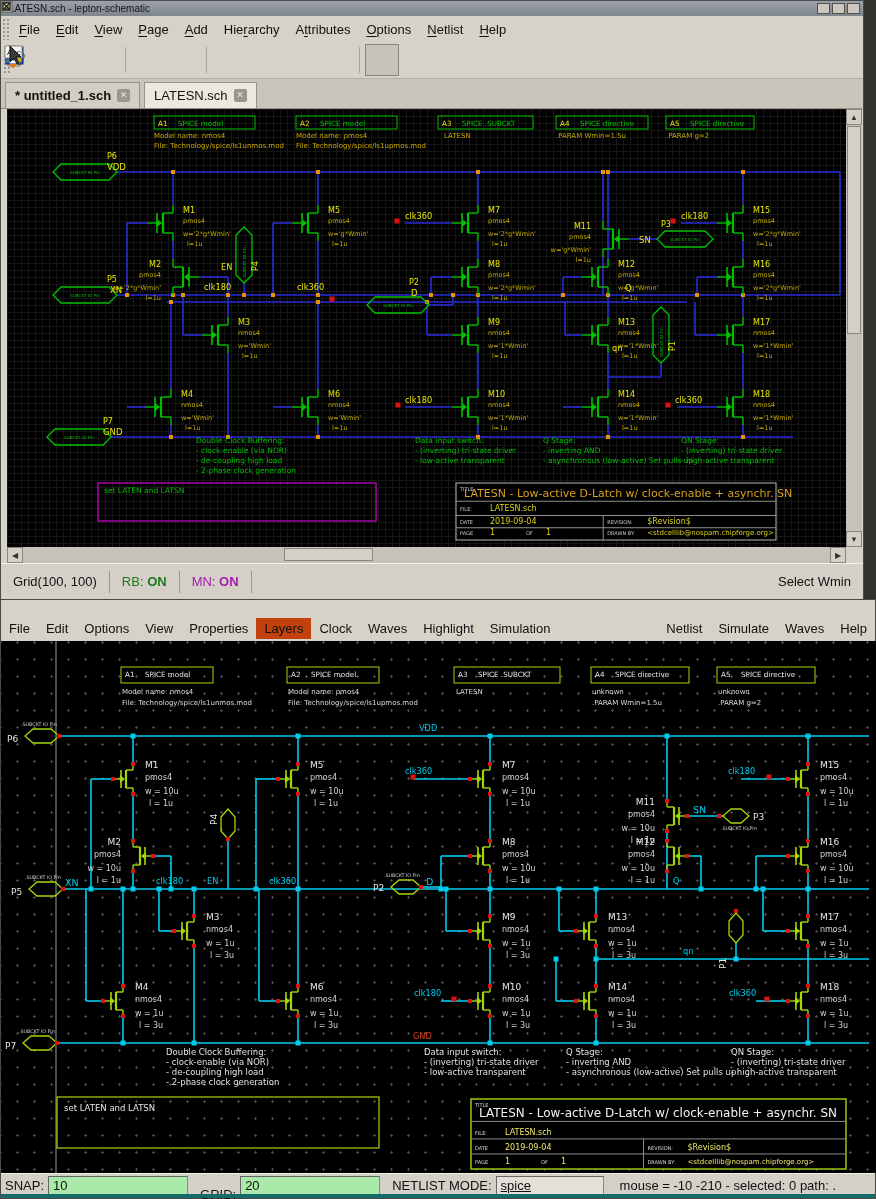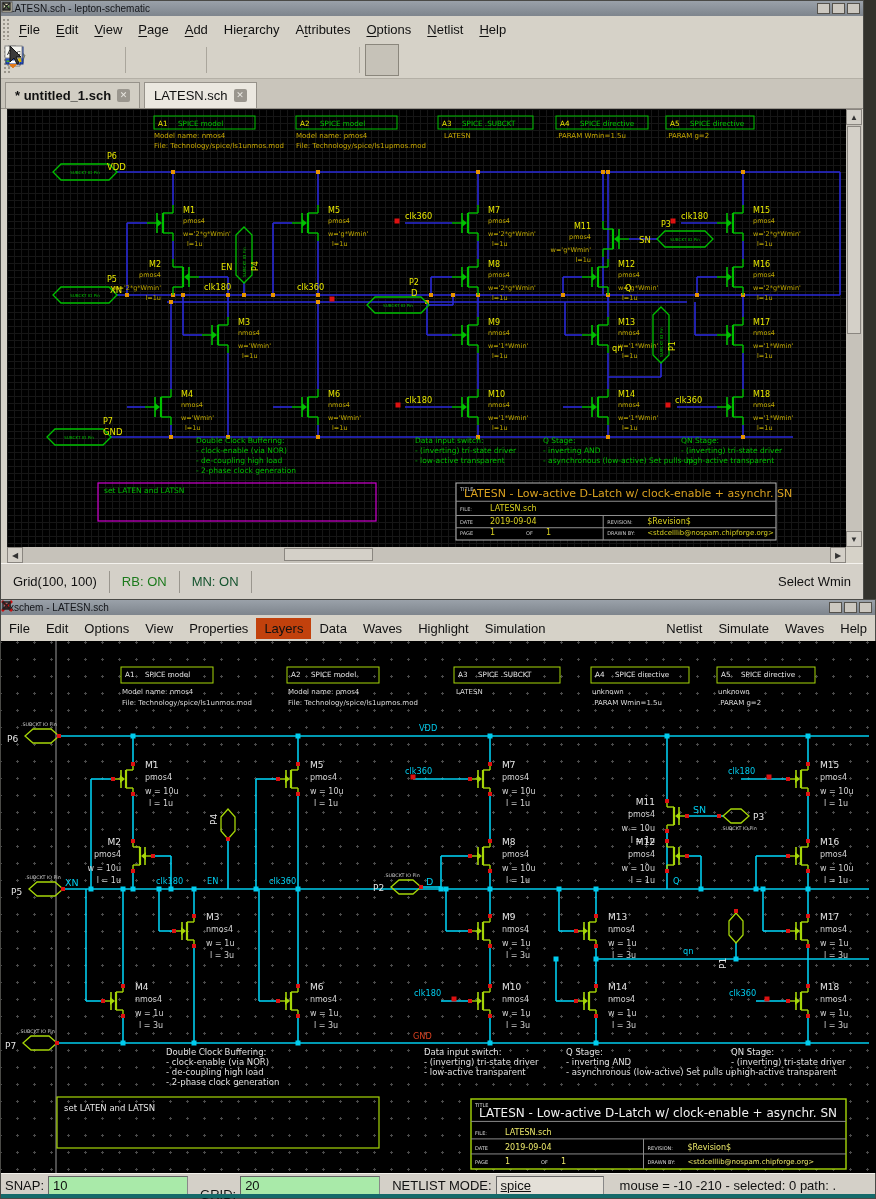--- a/index.html
+++ b/index.html
@@ -47,21 +47,21 @@
   
   .vscroll,.hscroll{position:absolute;background:#c6c2ba;}
   .sbtn{position:absolute;width:16px;height:16px;background:#d4d0c8;border:1px solid #8a8680;
     display:flex;align-items:center;justify-content:center;font-size:8px;color:#333;}
   .sthumb{position:absolute;background:#d4d0c8;border:1px solid #8a8680;}
   
   .lep-status{position:absolute;left:0;right:0;background:#d4d0c8;border-top:1px solid #f4f2ee;
     display:flex;align-items:center;font-size:13px;color:#111;}
   .lep-status .cell{padding:0 12px;white-space:nowrap;}
   .lep-status .vsep{width:1px;height:22px;background:#9a968e;}
-  .rb{color:#1c7a1c;} .mn{color:#14532d;} .bold{font-weight:normal;}
+  .rb{color:#1c7a1c;} .mn{color:#a21caf;} .bold{font-weight:bold;}
   .xs-status{position:absolute;left:0;right:0;background:#d4d0c8;border-top:1px solid #f2f0ea;
     display:flex;align-items:center;font-size:13px;color:#111;gap:4px;padding:0 4px;}
   .field{height:19px;border:1px solid #888;border-top-color:#666;border-left-color:#666;
     background:#a9eaa9;font-size:13px;padding:1px 4px;color:#111;}
   .field.gray{background:#e4e0d8;text-decoration:underline;}
   .teal{position:absolute;left:0;right:0;height:4px;background:#156a6a;}
   .desk{position:absolute;background:#33322c;}
   u{text-underline-offset:2px;}
 </style>
 </head>
@@ -681,51 +681,28 @@
     <span class="cell mn">
       <span>MN:</span> <span class="bold">ON</span></span>
     <span class="vsep"></span>
     <span class="mspacer"></span>
     <span class="cell">Select Wmin</span>
   </div>
 </section>
 <div class="desk" style="left:864px;top:0;width:12px;height:599px;"></div>
 
 <section class="window" id="xs-win" style="left:0;top:599px;width:876px;height:600px;">
-  <div class="titlebar">
-    <svg width="12" height="12">
-      <path d="M1 1 L11 11 M11 1 L1 11" stroke="#cc1111" stroke-width="2.6"></path>
-    </svg>
-    <span class="ttext">xschem - LATESN.sch</span>
-    <span class="winbtns" id="xs-winbtns">
-        <span class="winbtn">
-          <svg width="11" height="11">
-            <path d="M2 8 H9" stroke="#222" fill="none" stroke-width="1.4"></path>
-          </svg>
-        </span>
-        <span class="winbtn">
-          <svg width="11" height="11">
-            <path d="M2 2 H9 V9 H2 Z" stroke="#222" fill="none" stroke-width="1.4"></path>
-          </svg>
-        </span>
-        <span class="winbtn">
-          <svg width="11" height="11">
-            <path d="M2 2 L9 9 M9 2 L2 9" stroke="#222" fill="none" stroke-width="1.4"></path>
-          </svg>
-        </span>
-      </span>
-  </div>
   <nav class="menubar" id="xs-menus" style="top:15px;height:26px;">
       <span class="mitem">File</span>
       <span class="mitem">Edit</span>
       <span class="mitem">Options</span>
       <span class="mitem">View</span>
       <span class="mitem">Properties</span>
       <span class="mitem" style="background: #c2410c;">Layers</span>
-      <span class="mitem">Data</span>
+      <span class="mitem">Clock</span>
       <span class="mitem">Waves</span>
       <span class="mitem">Highlight</span>
       <span class="mitem">Simulation</span>
       <span class="mspacer"></span>
       <span class="mitem">Netlist</span>
       <span class="mitem">Simulate</span>
       <span class="mitem">Waves</span>
       <span class="mitem">Help</span>
     </nav>
   <div class="xs-canvas" style="left:0;top:41px;width:876px;height:532px;">

